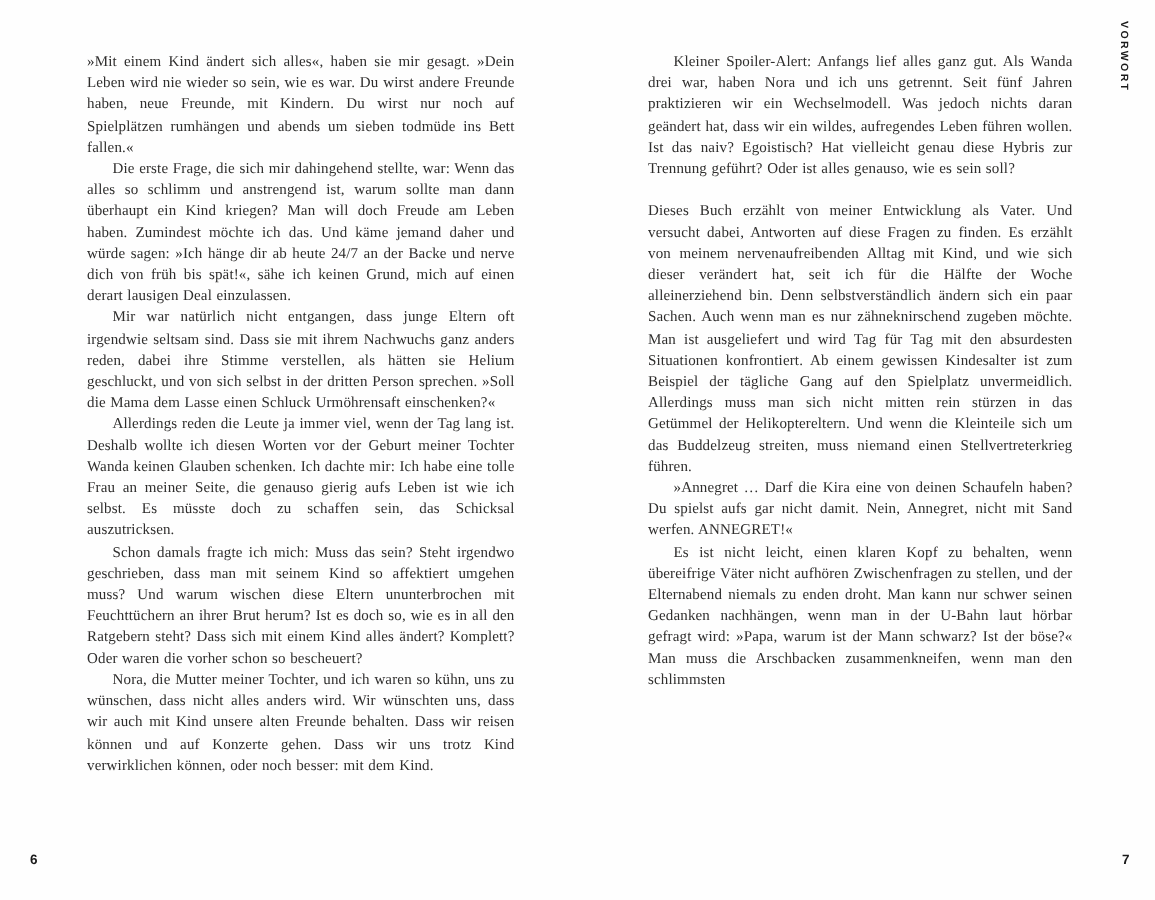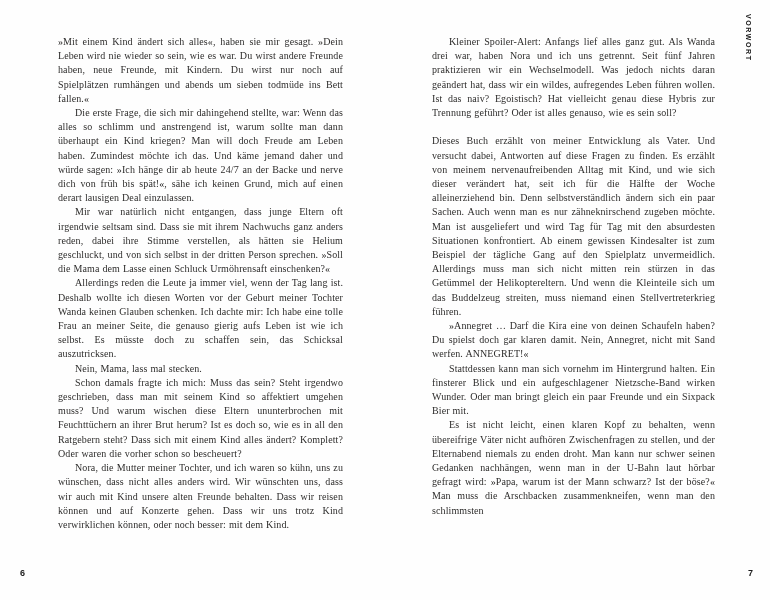--- a/index.html
+++ b/index.html
@@ -73,30 +73,28 @@
 </head>
 <body>
 
 <div class="spread">
 
   <div class="text-column left-col">
       <p class="" lang="de">»Mit einem Kind ändert sich alles«, haben sie mir gesagt. »Dein Leben wird nie wieder so sein, wie es war. Du wirst andere Freunde haben, neue Freunde, mit Kindern. Du wirst nur noch auf Spielplätzen rumhängen und abends um sieben todmüde ins Bett fallen.«</p>
       <p class="indent" lang="de">Die erste Frage, die sich mir dahingehend stellte, war: Wenn das alles so schlimm und anstrengend ist, warum sollte man dann überhaupt ein Kind kriegen? Man will doch Freude am Leben haben. Zumindest möchte ich das. Und käme jemand daher und würde sagen: »Ich hänge dir ab heute 24/7 an der Backe und nerve dich von früh bis spät!«, sähe ich keinen Grund, mich auf einen derart lausigen Deal einzulassen.</p>
       <p class="indent" lang="de">Mir war natürlich nicht entgangen, dass junge Eltern oft irgendwie seltsam sind. Dass sie mit ihrem Nachwuchs ganz anders reden, dabei ihre Stimme verstellen, als hätten sie Helium geschluckt, und von sich selbst in der dritten Person sprechen. »Soll die Mama dem Lasse einen Schluck Urmöhrensaft einschenken?«</p>
       <p class="indent" lang="de">Allerdings reden die Leute ja immer viel, wenn der Tag lang ist. Deshalb wollte ich diesen Worten vor der Geburt meiner Tochter Wanda keinen Glauben schenken. Ich dachte mir: Ich habe eine tolle Frau an meiner Seite, die genauso gierig aufs Leben ist wie ich selbst. Es müsste doch zu schaffen sein, das Schicksal auszutricksen.</p>
-      <p class="indent" lang="de">Nein, Mama, lass mal stecken.</p>
       <p class="indent" lang="de">Schon damals fragte ich mich: Muss das sein? Steht irgendwo geschrieben, dass man mit seinem Kind so affektiert umgehen muss? Und warum wischen diese Eltern ununterbrochen mit Feuchttüchern an ihrer Brut herum? Ist es doch so, wie es in all den Ratgebern steht? Dass sich mit einem Kind alles ändert? Komplett? Oder waren die vorher schon so bescheuert?</p>
       <p class="indent" lang="de">Nora, die Mutter meiner Tochter, und ich waren so kühn, uns zu wünschen, dass nicht alles anders wird. Wir wünschten uns, dass wir auch mit Kind unsere alten Freunde behalten. Dass wir reisen können und auf Konzerte gehen. Dass wir uns trotz Kind verwirklichen können, oder noch besser: mit dem Kind.</p>
     </div>
 
   <div class="text-column right-col">
       <p class="indent" lang="de">Kleiner Spoiler-Alert: Anfangs lief alles ganz gut. Als Wanda drei war, haben Nora und ich uns getrennt. Seit fünf Jahren praktizieren wir ein Wechselmodell. Was jedoch nichts daran geändert hat, dass wir ein wildes, aufregendes Leben führen wollen. Ist das naiv? Egoistisch? Hat vielleicht genau diese Hybris zur Trennung geführt? Oder ist alles genauso, wie es sein soll?</p>
       <p class=" gap" lang="de">Dieses Buch erzählt von meiner Entwicklung als Vater. Und versucht dabei, Antworten auf diese Fragen zu finden. Es erzählt von meinem nervenaufreibenden Alltag mit Kind, und wie sich dieser verändert hat, seit ich für die Hälfte der Woche alleinerziehend bin. Denn selbstverständlich ändern sich ein paar Sachen. Auch wenn man es nur zähneknirschend zugeben möchte. Man ist ausgeliefert und wird Tag für Tag mit den absurdesten Situationen konfrontiert. Ab einem gewissen Kindesalter ist zum Beispiel der tägliche Gang auf den Spielplatz unvermeidlich. Allerdings muss man sich nicht mitten rein stürzen in das Getümmel der Helikoptereltern. Und wenn die Kleinteile sich um das Buddelzeug streiten, muss niemand einen Stellvertreterkrieg führen.</p>
-      <p class="indent" lang="de">»Annegret … Darf die Kira eine von deinen Schaufeln haben? Du spielst doch gar klaren damit. Nein, Annegret, nicht mit Sand werfen. ANNEGRET!«</p>
-      <p class="indent" lang="de">Stattdessen kann man sich vornehm im Hintergrund halten. Ein finsterer Blick und ein aufgeschlagener Nietzsche-Band wirken Wunder. Oder man bringt gleich ein paar Freunde und ein Sixpack Bier mit.</p>
+      <p class="indent" lang="de">»Annegret … Darf die Kira eine von deinen Schaufeln haben? Du spielst aufs gar nicht damit. Nein, Annegret, nicht mit Sand werfen. ANNEGRET!«</p>
       <p class="indent" lang="de">Es ist nicht leicht, einen klaren Kopf zu behalten, wenn übereifrige Väter nicht aufhören Zwischenfragen zu stellen, und der Elternabend niemals zu enden droht. Man kann nur schwer seinen Gedanken nachhängen, wenn man in der U-Bahn laut hörbar gefragt wird: »Papa, warum ist der Mann schwarz? Ist der böse?« Man muss die Arschbacken zusammenkneifen, wenn man den schlimmsten</p>
     </div>
 
   <div class="chapter-label">VORWORT</div>
 
   <div class="folio folio-left">6</div>
 
   <div class="folio folio-right">7</div>
 
 </div>

